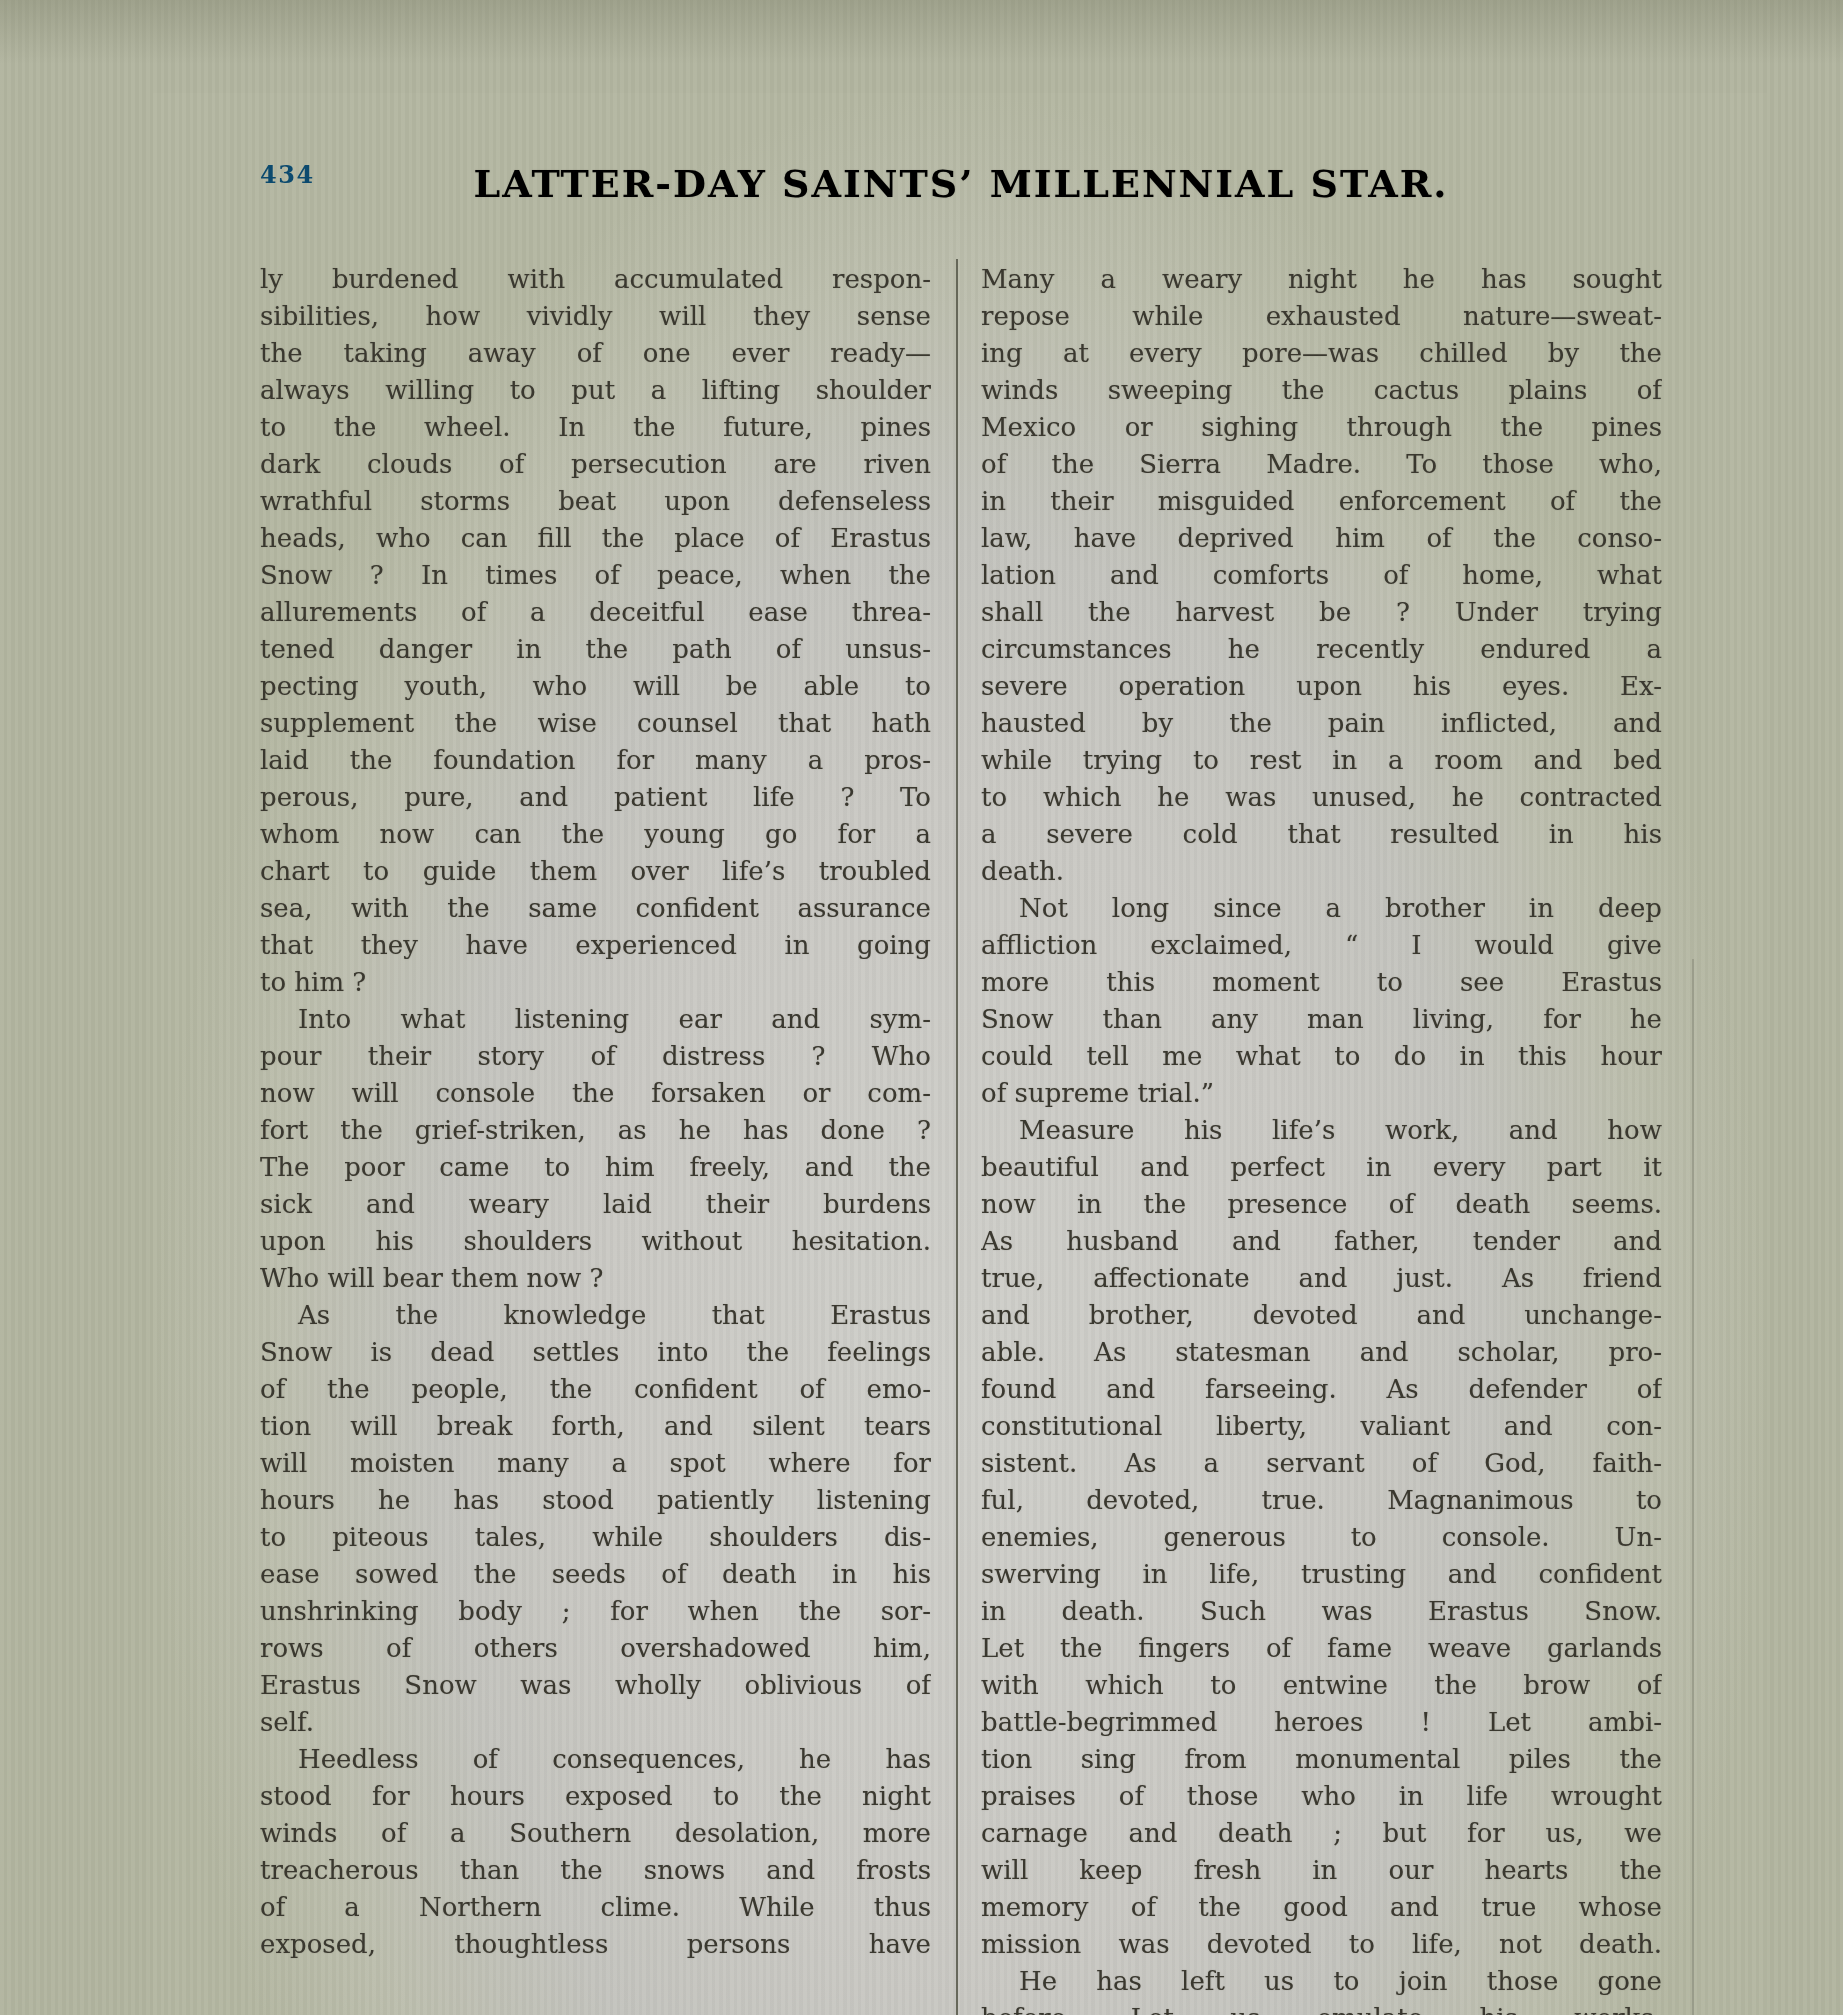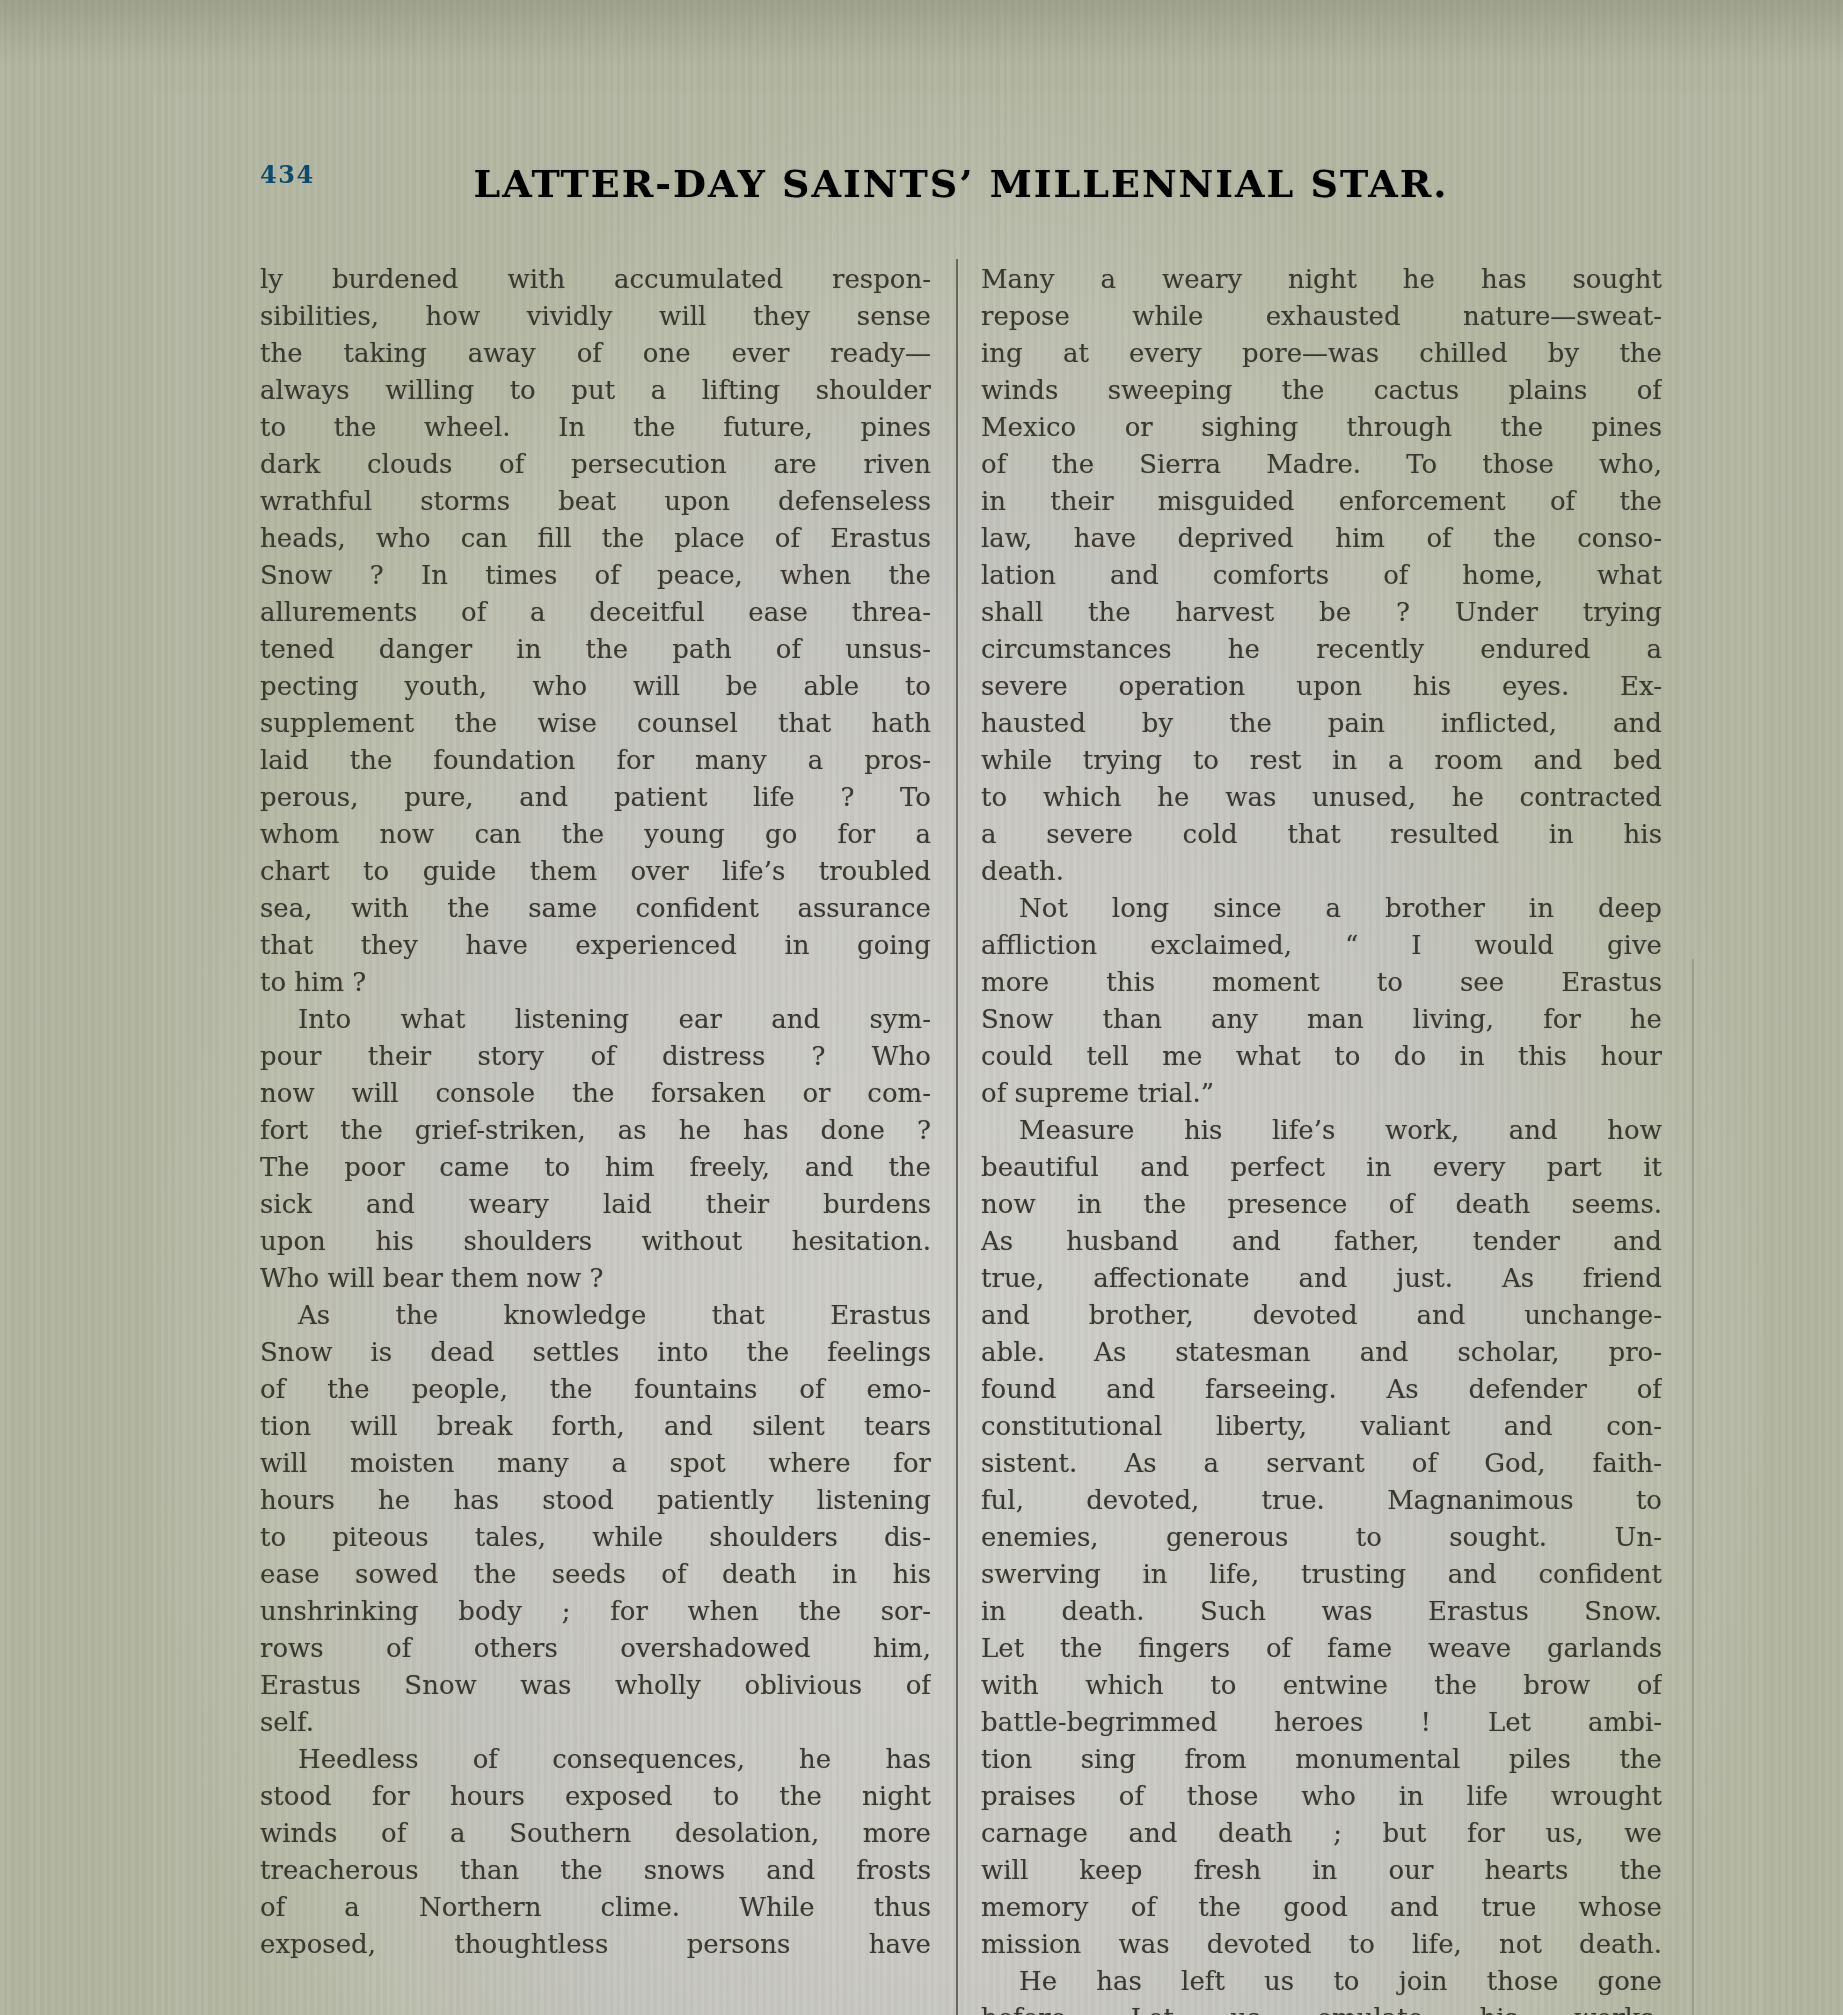--- a/index.html
+++ b/index.html
@@ -100,21 +100,21 @@
       <div class="ln i">Into what listening ear and sym-</div>
       <div class="ln">pour their story of distress ?   Who</div>
       <div class="ln">now will console the forsaken or com-</div>
       <div class="ln">fort the grief-striken, as he has done ?</div>
       <div class="ln">The poor came to him freely, and the</div>
       <div class="ln">sick and weary laid their burdens</div>
       <div class="ln">upon his shoulders without hesitation.</div>
       <div class="ln l">Who will bear them now ?</div>
       <div class="ln i">As the knowledge that Erastus</div>
       <div class="ln">Snow is dead settles into the feelings</div>
-      <div class="ln">of the people, the fountains of emo-</div>
+      <div class="ln">of the people, the confident of emo-</div>
       <div class="ln">tion will break forth, and silent tears</div>
       <div class="ln">will moisten many a spot where for</div>
       <div class="ln">hours he has stood patiently listening</div>
       <div class="ln">to piteous tales, while shoulders dis-</div>
       <div class="ln">ease sowed the seeds of death in his</div>
       <div class="ln">unshrinking body ; for when the sor-</div>
       <div class="ln">rows of others overshadowed him,</div>
       <div class="ln">Erastus Snow was wholly oblivious of</div>
       <div class="ln l">self.</div>
       <div class="ln i">Heedless of consequences, he has</div>
@@ -152,21 +152,21 @@
       <div class="ln">beautiful and perfect in every part it</div>
       <div class="ln">now in the presence of death seems.</div>
       <div class="ln">As husband and father, tender and</div>
       <div class="ln">true, affectionate and just.  As friend</div>
       <div class="ln">and brother, devoted and unchange-</div>
       <div class="ln">able.  As statesman and scholar, pro-</div>
       <div class="ln">found and farseeing.  As defender of</div>
       <div class="ln">constitutional liberty, valiant and con-</div>
       <div class="ln">sistent.  As a servant of God, faith-</div>
       <div class="ln">ful, devoted, true.  Magnanimous to</div>
-      <div class="ln">enemies, generous to sought.   Un-</div>
+      <div class="ln">enemies, generous to console.   Un-</div>
       <div class="ln">swerving in life, trusting and confident</div>
       <div class="ln">in death.  Such was Erastus Snow.</div>
       <div class="ln">Let the fingers of fame weave garlands</div>
       <div class="ln">with which to entwine the brow of</div>
       <div class="ln">battle-begrimmed heroes !  Let ambi-</div>
       <div class="ln">tion sing from monumental piles the</div>
       <div class="ln">praises of those who in life wrought</div>
       <div class="ln">carnage and death ; but for us, we</div>
       <div class="ln">will keep fresh in our hearts the</div>
       <div class="ln">memory of the good and true whose</div>

